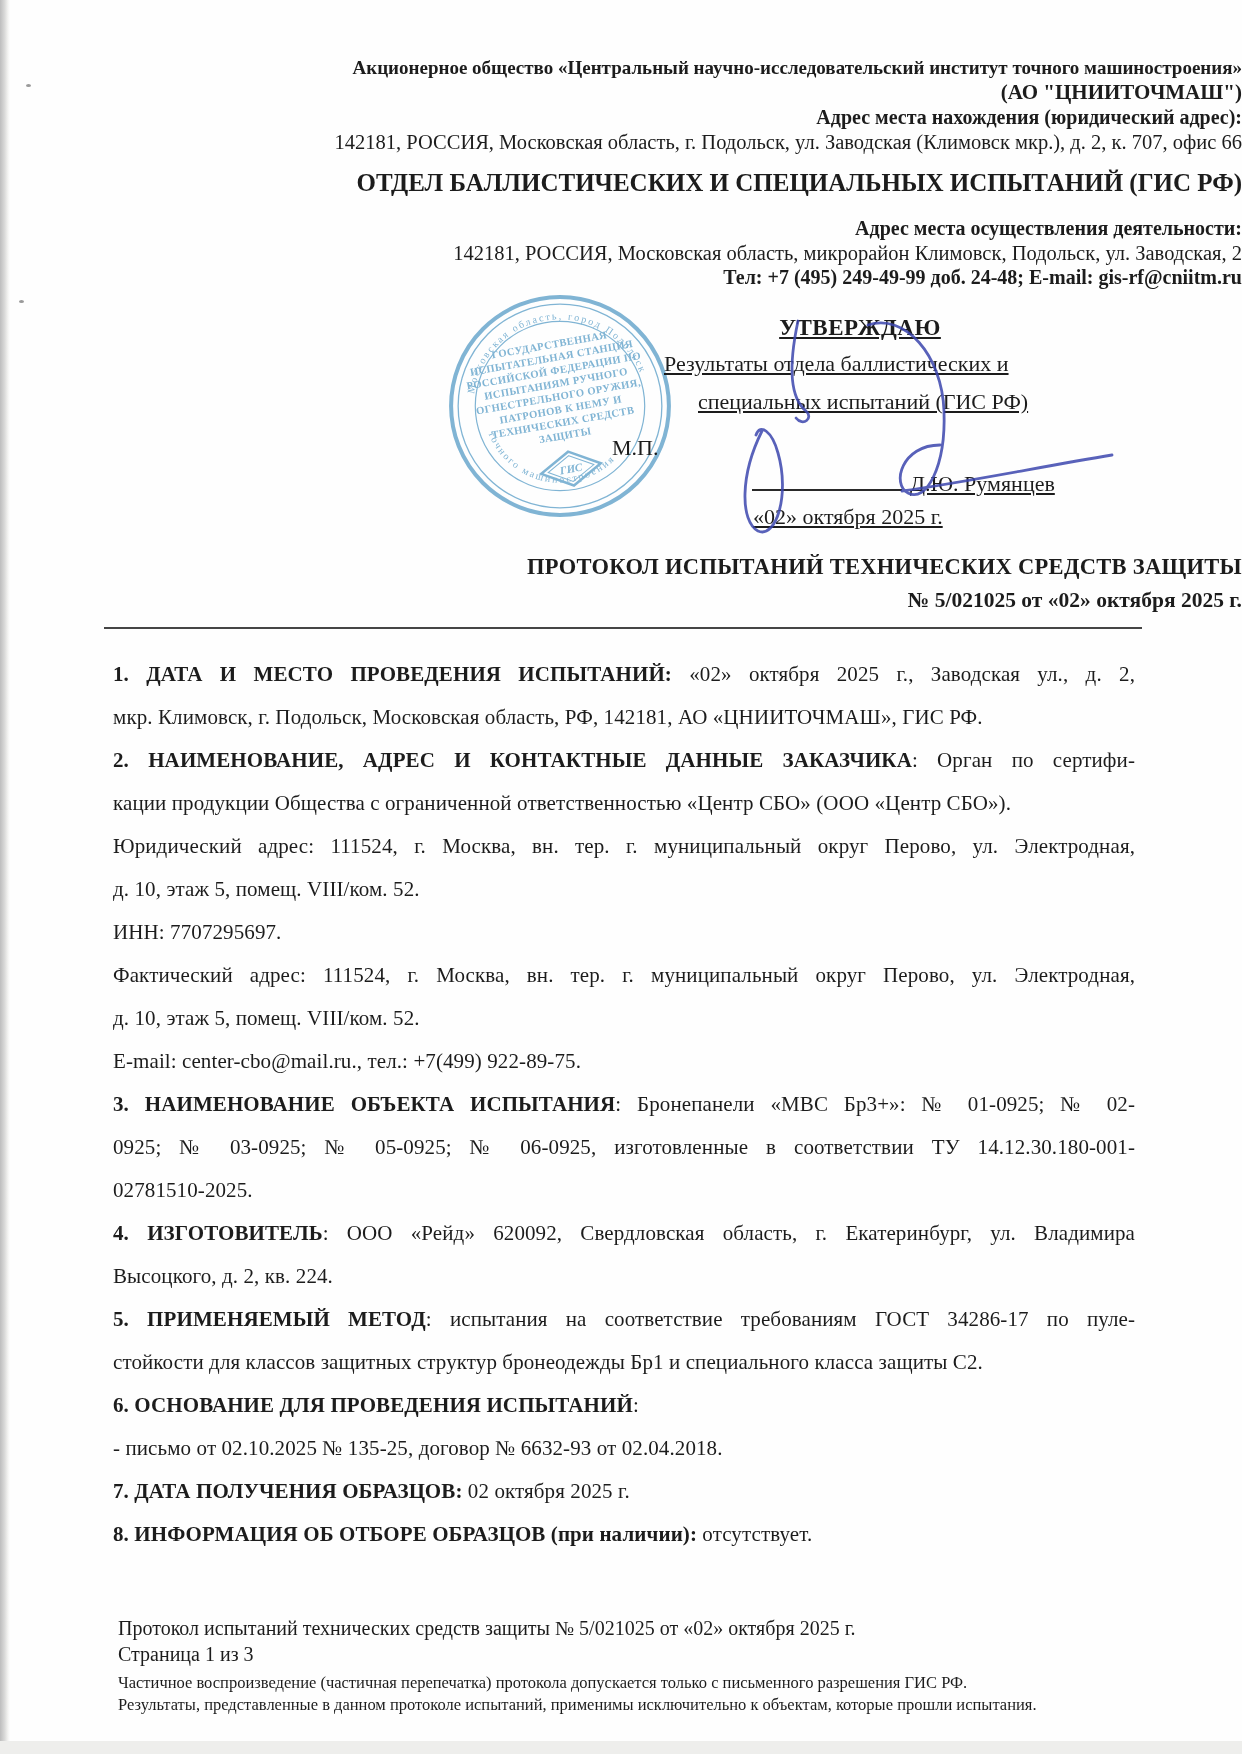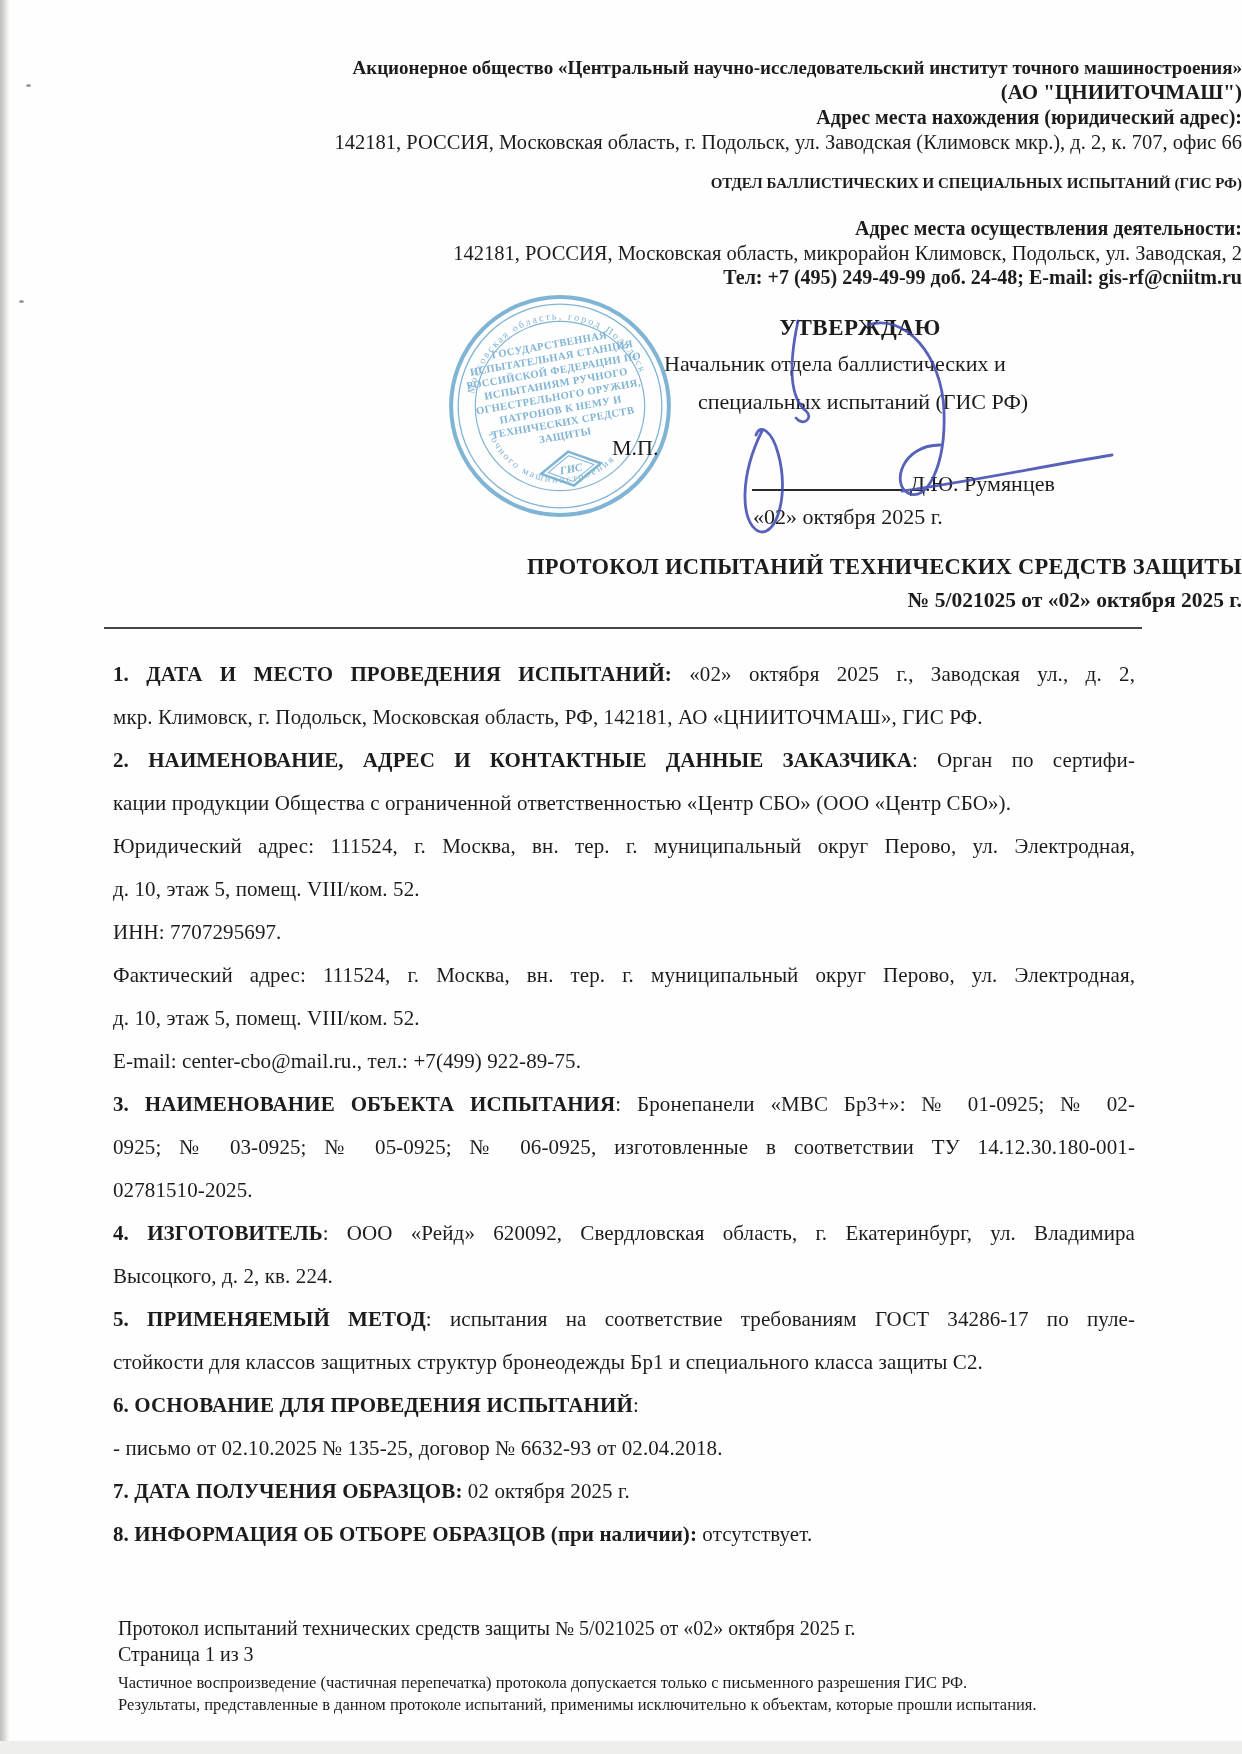--- a/index.html
+++ b/index.html
@@ -13,29 +13,29 @@
     background:linear-gradient(to right,#bdbdbd 0,#d9d9d8 45%,#f4f4f2 80%,#fefefe 100%);}
   .scan-edge-bottom{position:absolute;left:0;bottom:0;width:100%;height:13px;background:#eeeeec;}
   .speck{position:absolute;background:#9a9a9a;border-radius:50%;}
 
   .hdr{padding-top:56px;text-align:right;}
   .org1{font-weight:bold;font-size:19px;line-height:24px;}
   .org2{font-weight:bold;font-size:21px;line-height:25px;}
   .addr-label{font-weight:bold;font-size:20px;line-height:25px;}
   .addr-val{font-size:20.5px;line-height:24px;}
   .codes{font-size:20.5px;line-height:25px;}
-  .dept{font-weight:bold;font-size:15px;line-height:26px;margin-top:16px;}
+  .dept{font-weight:bold;font-size:25px;line-height:26px;margin-top:16px;}
   .act-label{font-weight:bold;font-size:20px;line-height:25px;margin-top:20px;}
   .act-val{font-size:20.5px;line-height:24px;}
   .tel{font-weight:bold;font-size:20px;line-height:24px;}
 
   .approval-zone{position:relative;height:252px;}
   .stamp-svg{position:absolute;left:441px;top:-2px;width:238px;height:238px;opacity:0.85;}
   .mp{position:absolute;left:612px;top:132px;font-size:22px;margin-top:14px;}
-  .approve-col{position:absolute;left:664px;top:26px;width:392px;}
+  .approve-col{position:absolute;left:664px;top:26px;width:392px;text-decoration:underline;}
   .approve-word{font-weight:bold;font-size:23px;text-align:center;letter-spacing:0.5px;}
   .pos1{font-size:22px;margin-top:10px;}
   .pos2{font-size:22px;margin-top:12px;margin-left:34px;}
   .sig-row{margin-top:54px;font-size:22px;white-space:nowrap;}
   .sig-line{display:inline-block;width:150px;margin-left:88px;border-bottom:2px solid #2a2a2a;height:20px;vertical-align:baseline;}
   .sig-name{margin-left:8px;}
   .app-date{font-size:22px;margin-top:7px;margin-left:89px;}
   .signature-svg{position:absolute;left:650px;top:14px;width:500px;height:246px;pointer-events:none;}
 
   .doc-title{ text-align:right;margin-top:12px;}
@@ -101,21 +101,21 @@
           <polygon points="118,168 141,181 118,194 95,181" fill="none" stroke-width="1" stroke="#6ba8cd"></polygon>
           <text x="118" y="185" text-anchor="middle" font-size="11" font-weight="bold" font-style="italic" fill="#6ba8cd">ГИС</text>
         </g>
       </g>
     </svg>
 
     <div class="mp">М.П.</div>
 
     <div class="approve-col">
       <div class="approve-word">УТВЕРЖДАЮ</div>
-      <div class="pos1">Начальник отдела баллистических и</div>
+      <div class="pos1">Результаты отдела баллистических и</div>
       <div class="pos2">специальных испытаний (ГИС РФ)</div>
       <div class="sig-row">
         <span class="sig-line"></span><span class="sig-name">Д.Ю. Румянцев</span>
       </div>
       <div class="app-date">«02» октября 2025 г.</div>
     </div>
 
     <svg class="signature-svg" viewBox="0 0 500 246">
       <g fill="none" stroke-width="2.8" stroke-linecap="round" opacity="0.85" stroke="#3c46ae">
         <path d="M 148 18 C 138 65, 140 95, 156 108 C 164 115, 153 124, 146 115"></path>

